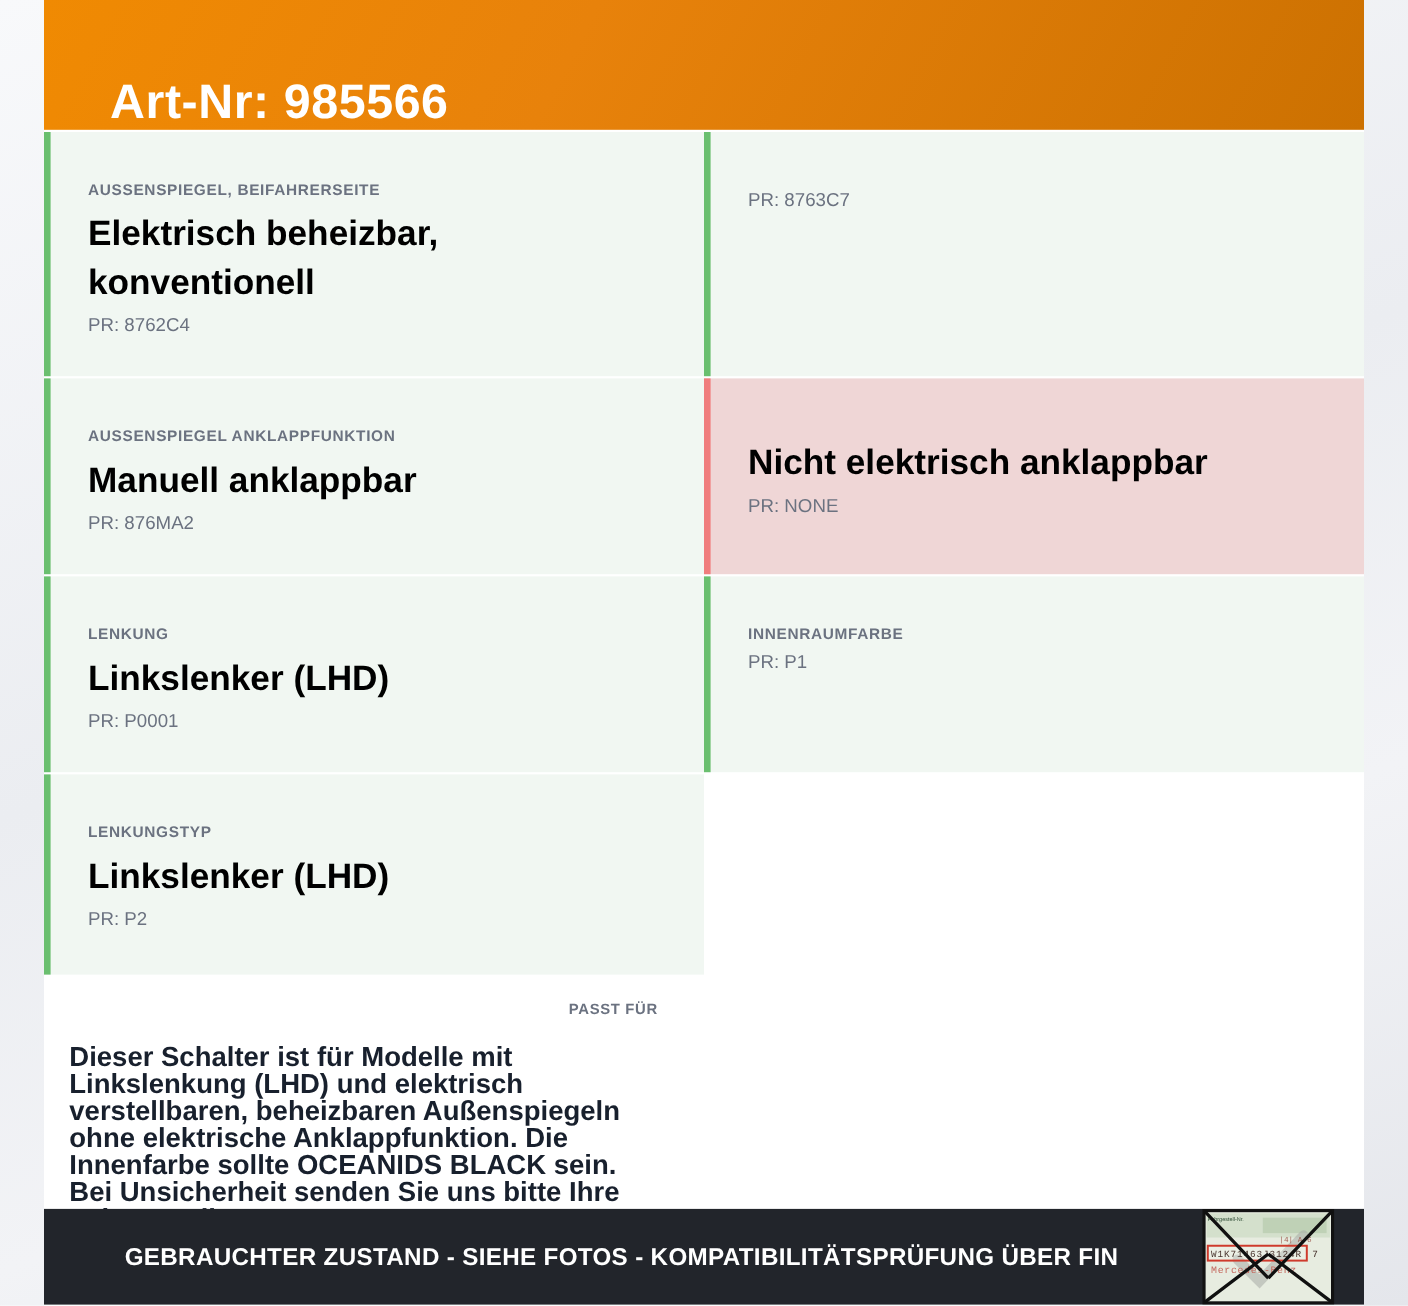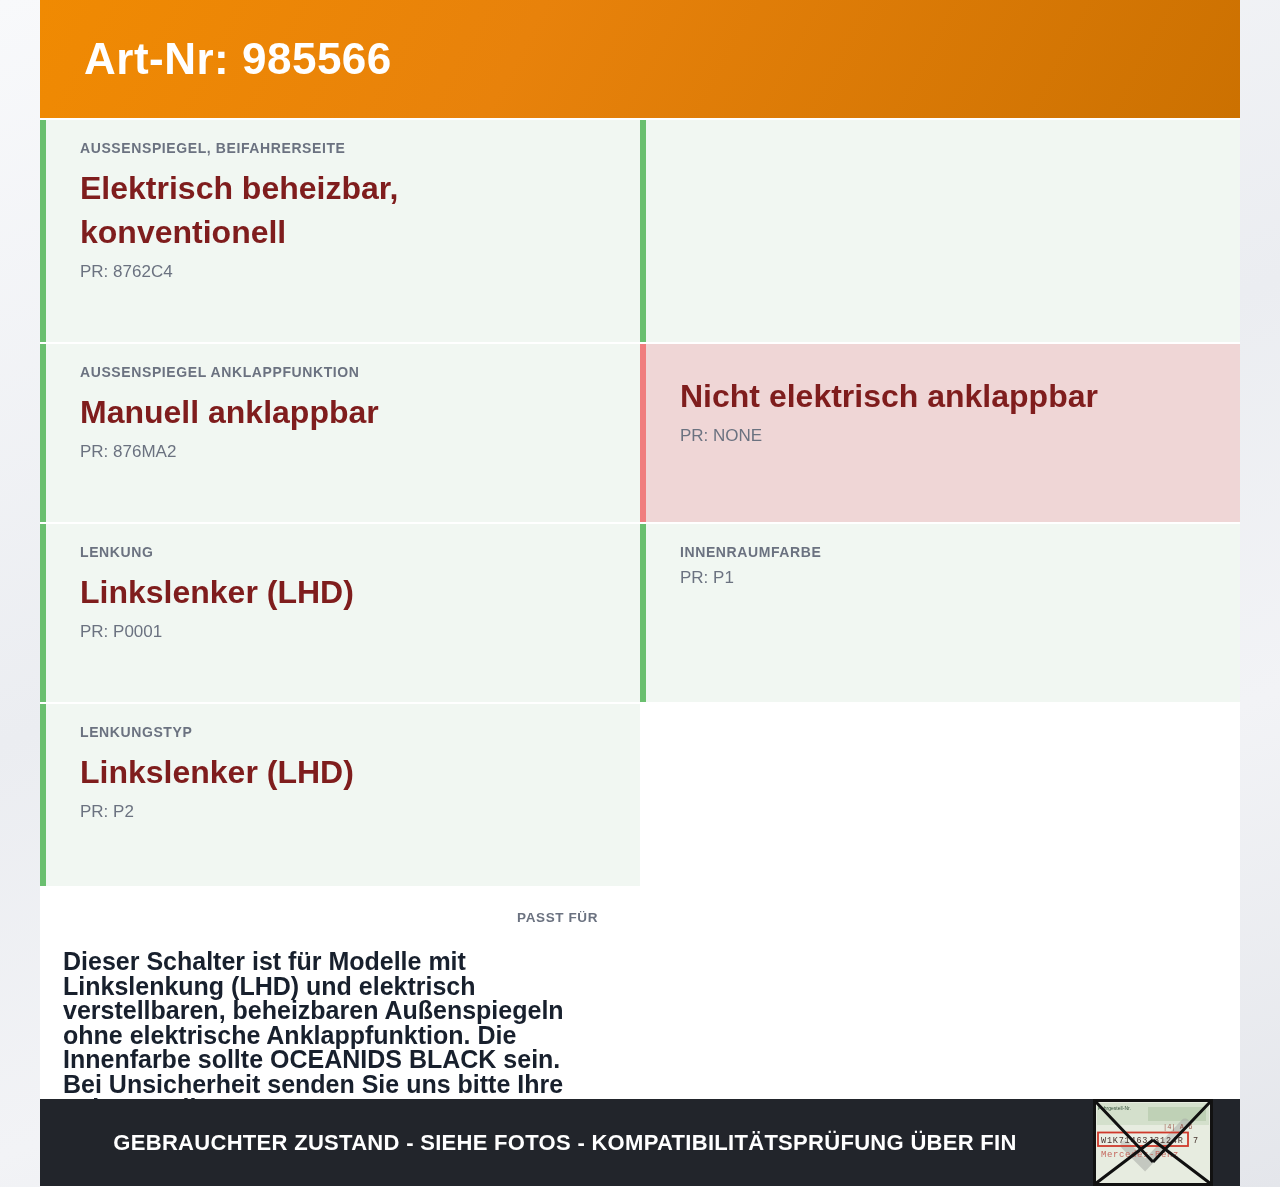--- a/index.html
+++ b/index.html
@@ -14,58 +14,58 @@
     margin-left:40px;
     background:#ffffff;
     min-height:1187px;
     position:relative;
   }
   
   .hero {
     height:118px;
     background: linear-gradient(118deg, #f08a02 0%, #e8820b 40%, #cc7101 100%);
     display:flex;
-    align-items:center;
-    padding-left:44px;
+    align-items:flex-end;
+    padding-left:60px;
   }
   .hero h1 {
     color:#ffffff;
     font-size:44px;
     font-weight:800;
     letter-spacing:0.5px;
   }
   
   .grid {
     margin-top:2px;
     display:grid;
     grid-template-columns:600px 600px;
     grid-template-rows:222px 178px 178px 182px 211px;
     row-gap:2px;
     background:#ffffff;
   }
   .card {
     border-left:6px solid transparent;
-    padding:20px 40px 0 34px;
+    padding:44px 40px 0 34px;
     overflow:hidden;
   }
   .card.match    { background:#f1f7f2; border-left-color:#6abf6f; }
   .card.mismatch { background:#efd6d6; border-left-color:#f07d7d; }
   .card .label {
     font-size:14px;
     font-weight:700;
     letter-spacing:0.6px;
     color:#6b7280;
     text-transform:uppercase;
   }
   .card .title {
     margin-top:10px;
     font-size:32px;
     line-height:1.38;
     font-weight:700;
-    color:#7f1d1d;
+    color:#000000;
   }
   .card .pr {
     margin-top:8px;
     font-size:17px;
     color:#6b7280;
   }
   
   .fit-note {
     grid-column:1;
     grid-row:5;
@@ -126,20 +126,21 @@
 
   <main class="grid">
 
     <section class="card match">
       <div class="label">AUSSENSPIEGEL, BEIFAHRERSEITE</div>
       <div class="title">Elektrisch beheizbar, konventionell</div>
       <div class="pr">PR: 8762C4</div>
     </section>
 
     <section class="card match">
+      <div class="pr">PR: 8763C7</div>
     </section>
 
     <section class="card match">
       <div class="label">AUSSENSPIEGEL ANKLAPPFUNKTION</div>
       <div class="title">Manuell anklappbar</div>
       <div class="pr">PR: 876MA2</div>
     </section>
 
     <section class="card mismatch">
       <div class="title">Nicht elektrisch anklappbar</div>

